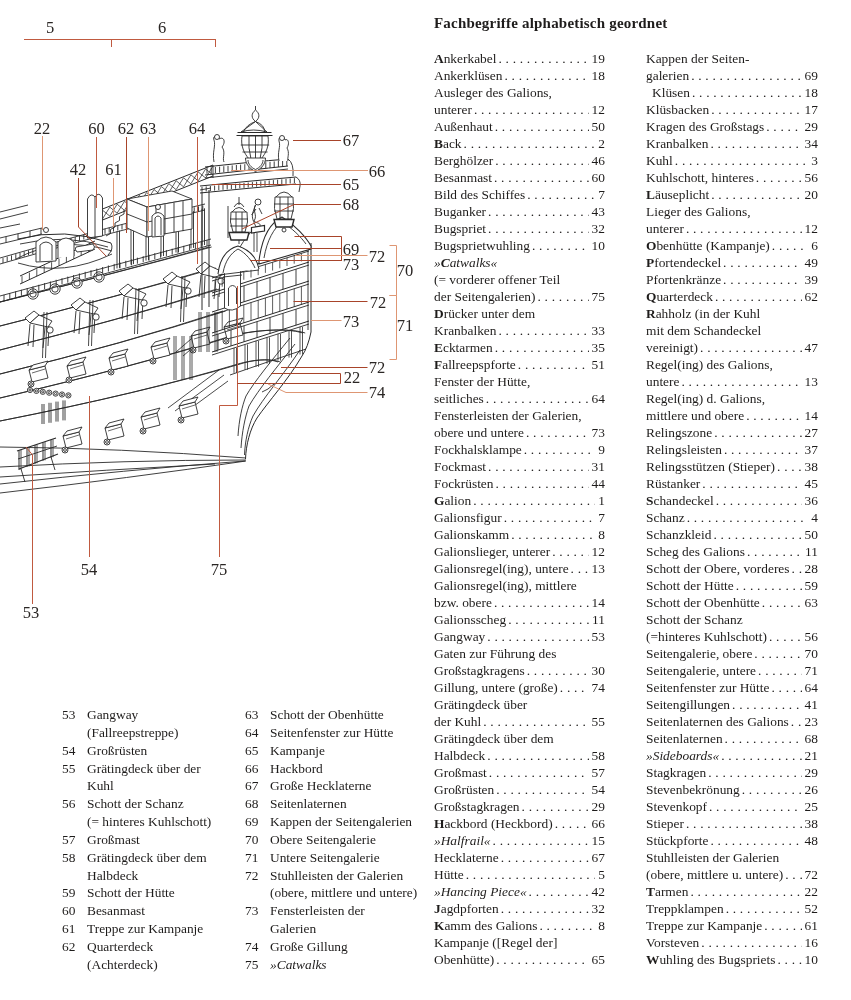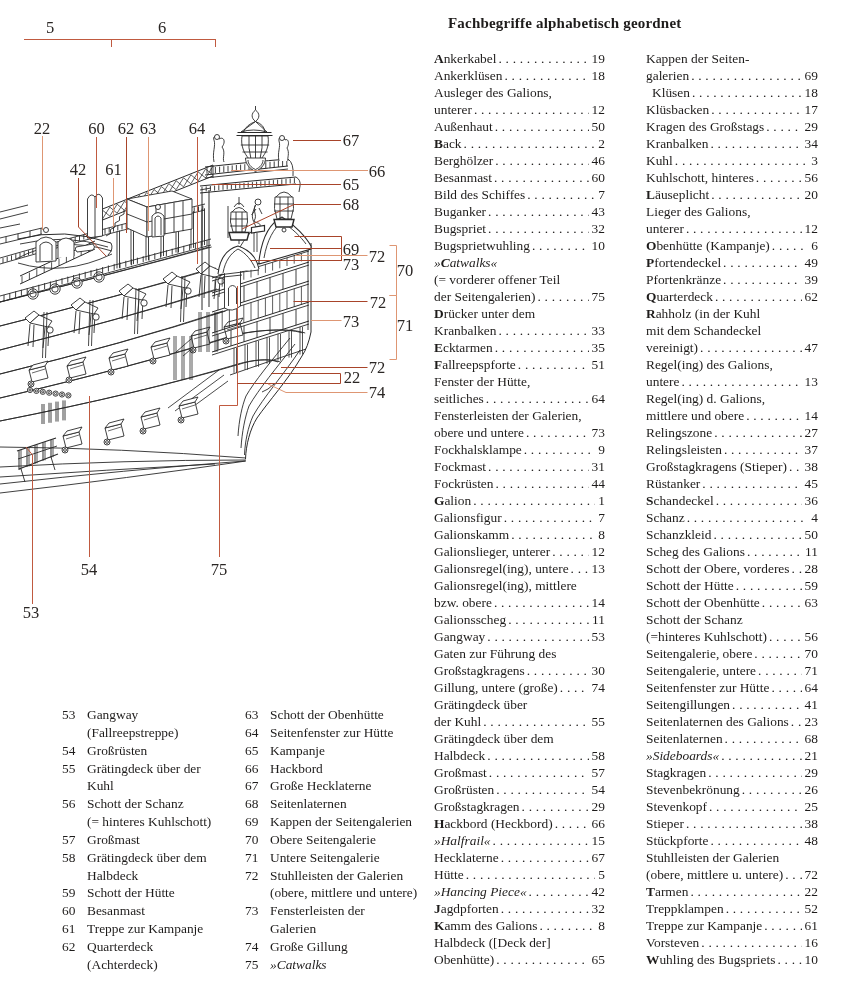--- a/index.html
+++ b/index.html
@@ -1,19 +1,19 @@
 <!DOCTYPE html>
 <html><head>
 <meta charset="utf-8">
 <style>
   html,body{margin:0;padding:0;}
   body{width:851px;height:1000px;background:#ffffff;position:relative;
        font-family:"Liberation Serif", serif;color:#1e1c1b;overflow:hidden;}
   
-  #head{position:absolute;left:448px;top:15px;font-size:15px;font-weight:bold;
+  #head{position:absolute;left:434px;top:15px;font-size:15px;font-weight:bold;
         letter-spacing:0.2px;white-space:nowrap;}
   .icol{position:absolute;top:50px;font-size:13.4px;line-height:17px;}
   #c1{left:434px;width:171px;}
   #c2{left:646px;width:172px;}
   .r{display:flex;white-space:nowrap;}
   .t{flex:0 0 auto;}
   .d{flex:1 1 auto;overflow:hidden;margin:0 3px 0 2px;min-width:0;}
   .d::before{content:". . . . . . . . . . . . . . . . . . . . . . . . .";letter-spacing:0.2px;}
   .n{flex:0 0 auto;text-align:right;}
   i{font-style:italic;}
@@ -265,21 +265,21 @@
       <span class="t"><b>J</b>agdpforten</span>
       <span class="d"></span>
       <span class="n">32</span>
     </div>
 <div class="r">
       <span class="t"><b>K</b>amm des Galions</span>
       <span class="d"></span>
       <span class="n">8</span>
     </div>
 <div class="r">
-      <span class="t">Halbdeck ([Deck der]</span>
+      <span class="t">Kampanje ([Regel der]</span>
     </div>
 <div class="r">
       <span class="t">Obenhütte)</span>
       <span class="d"></span>
       <span class="n">65</span>
     </div>
 </div>
 
 <div id="c2" class="icol">
 <div class="r">
@@ -384,21 +384,21 @@
       <span class="t">Relingszone</span>
       <span class="d"></span>
       <span class="n">27</span>
     </div>
 <div class="r">
       <span class="t">Relingsleisten</span>
       <span class="d"></span>
       <span class="n">37</span>
     </div>
 <div class="r">
-      <span class="t">Großstagkragens (Stieper)</span>
+      <span class="t">Relingsstützen (Stieper)</span>
       <span class="d"></span>
       <span class="n">38</span>
     </div>
 <div class="r">
       <span class="t">Rüstanker</span>
       <span class="d"></span>
       <span class="n">45</span>
     </div>
 <div class="r">
       <span class="t"><b>S</b>chandeckel</span>

